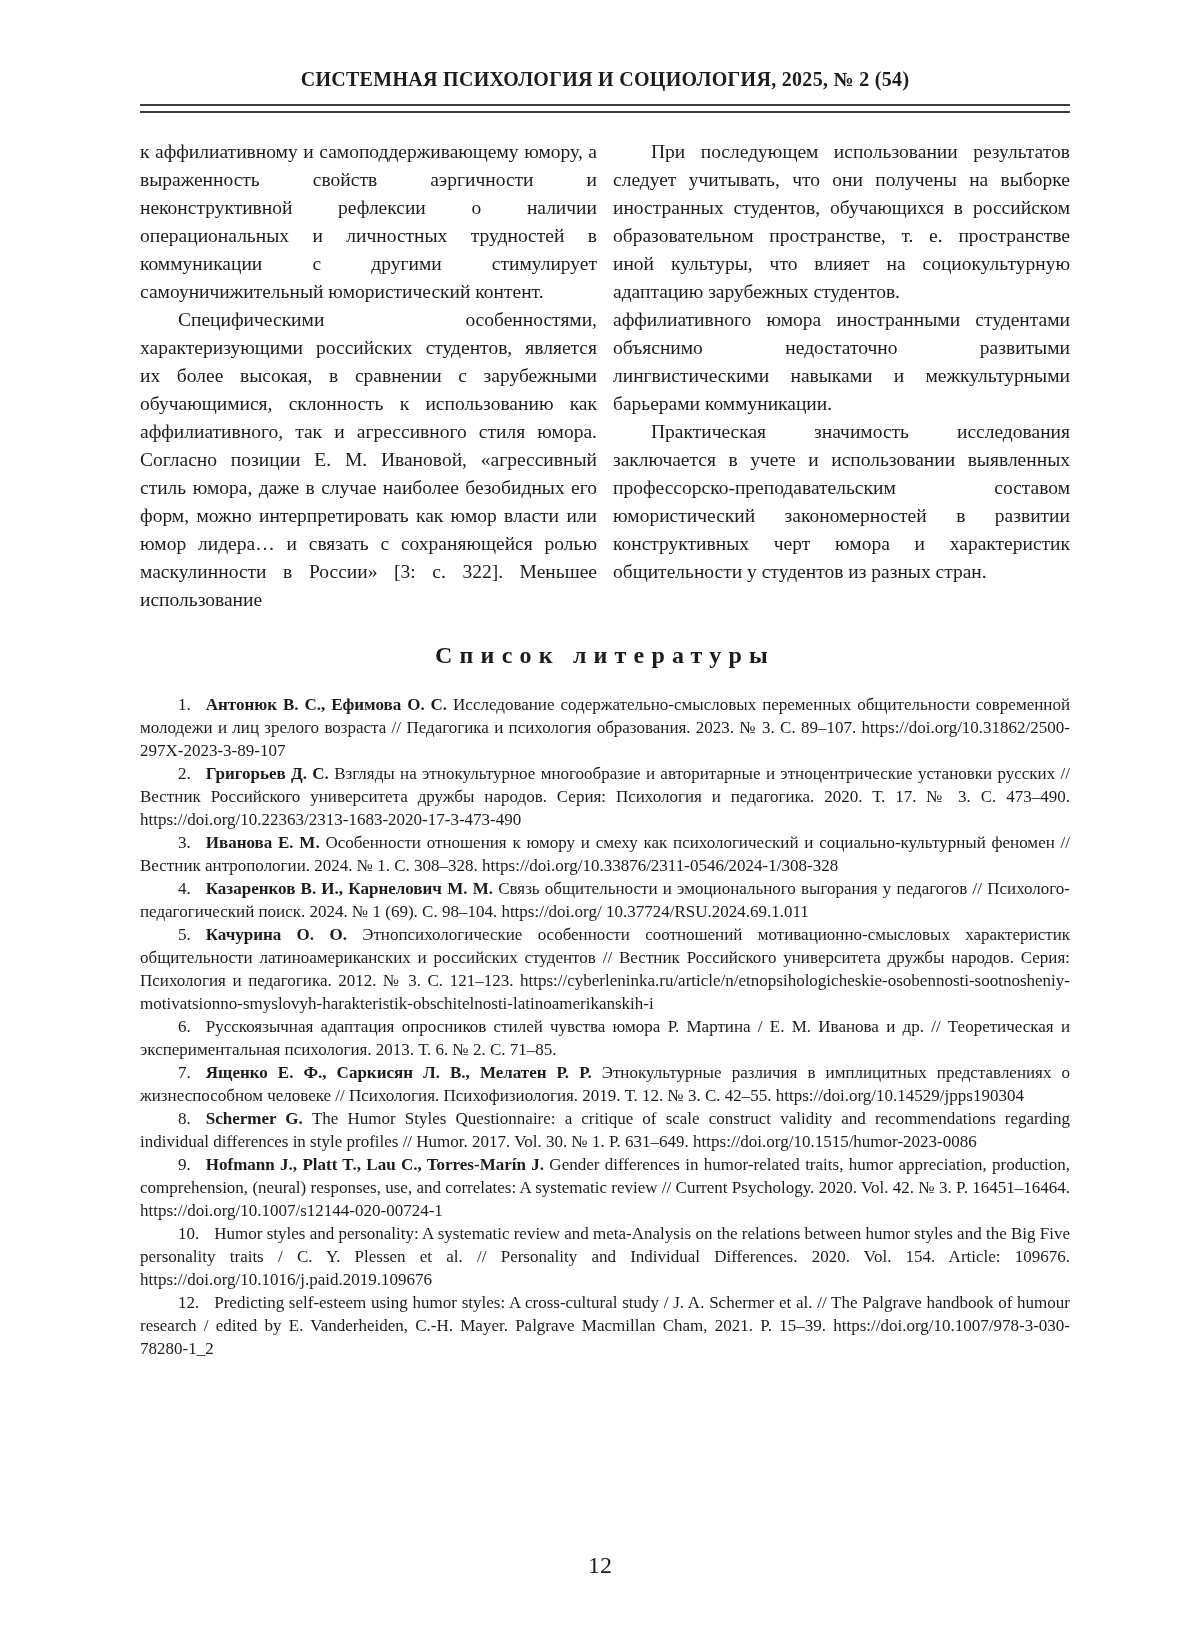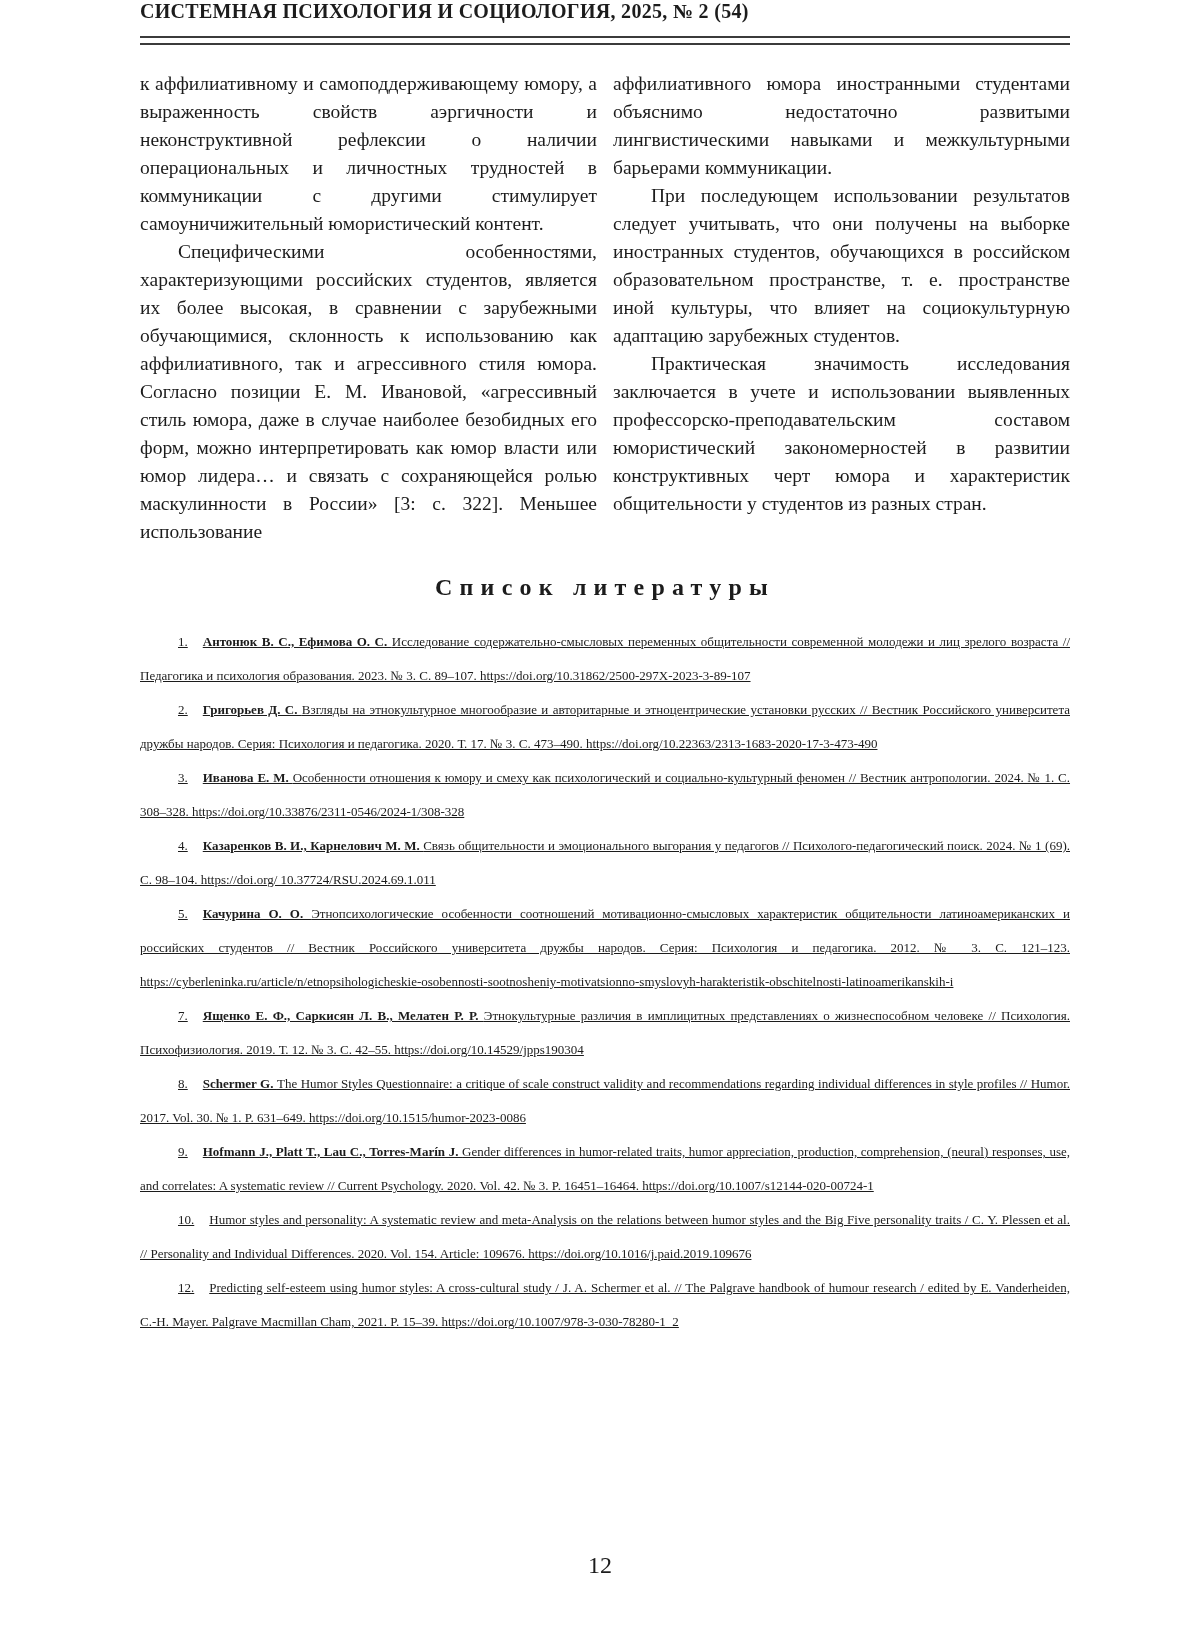--- a/index.html
+++ b/index.html
@@ -8,20 +8,22 @@
     height: 1651px;
     box-sizing: border-box;
     position: relative;
     background: #ffffff;
     color: #1c1c1c;
     font-family: "Liberation Serif", "DejaVu Serif", serif;
     padding: 0 130px 0 140px;
     overflow: hidden;
   }
   .journal-title {
+    padding-top: 68px;
+    text-align: center;
     font-weight: bold;
     font-size: 20px;
     letter-spacing: 0.3px;
     white-space: nowrap;
   }
   .double-rule {
     margin-top: 13px;
     height: 5px;
     border-top: 2px solid #3b3b3b;
     border-bottom: 2px solid #3b3b3b;
@@ -40,24 +42,23 @@
   .para { margin: 0; text-indent: 38px; }
   .para.no-indent { text-indent: 0; }
   .refs-heading {
     margin: 28px 0 24px 0;
     text-align: center;
     font-size: 24px;
     font-weight: bold;
     letter-spacing: 0.30em;
   }
   .refs {
-    font-size: 13px;
-    line-height: 34px;
+    font-size: 17px;
+    line-height: 23px;
     text-align: justify;
-    text-decoration: underline;
   }
   .ref { margin: 0; text-indent: 38px; }
   .ref-num { margin-right: 15px; }
   .ref-authors { font-weight: bold; }
   .page-number {
     position: absolute;
     bottom: 72px;
     left: 0;
     right: 0;
     text-align: center;
@@ -73,34 +74,35 @@
     <div class="journal-title">СИСТЕМНАЯ ПСИХОЛОГИЯ И СОЦИОЛОГИЯ, 2025, № 2 (54)</div>
     <div class="double-rule"></div>
   </header>
 
   <main class="two-col">
     <div class="col" id="col-left">
         <p class="para no-indent">к аффилиативному и самоподдерживающему юмору, а выраженность свойств аэргичности и неконструктивной рефлексии о наличии операциональных и личностных трудностей в коммуникации с другими стимулирует самоуничижительный юмористический контент.</p>
         <p class="para">Специфическими особенностями, характеризующими российских студентов, является их более высокая, в сравнении с зарубежными обучающимися, склонность к использованию как аффилиативного, так и агрессивного стиля юмора. Согласно позиции Е. М. Ивановой, «агрессивный стиль юмора, даже в случае наиболее безобидных его форм, можно интерпретировать как юмор власти или юмор лидера… и связать с сохраняющейся ролью маскулинности в России» [3: с. 322]. Меньшее использование</p>
       </div>
     <div class="col" id="col-right">
+        <p class="para">При последующем использовании результатов следует учитывать, что они получены на выборке иностранных студентов, обучающихся в российском образовательном пространстве, т. е. пространстве иной культуры, что влияет на социокультурную адаптацию зарубежных студентов.</p>
         <p class="para no-indent">аффилиативного юмора иностранными студентами объяснимо недостаточно развитыми лингвистическими навыками и межкультурными барьерами коммуникации.</p>
-        <p class="para">При последующем использовании результатов следует учитывать, что они получены на выборке иностранных студентов, обучающихся в российском образовательном пространстве, т. е. пространстве иной культуры, что влияет на социокультурную адаптацию зарубежных студентов.</p>
         <p class="para">Практическая значимость исследования заключается в учете и использовании выявленных профессорско-преподавательским составом юмористический закономерностей в развитии конструктивных черт юмора и характеристик общительности у студентов из разных стран.</p>
       </div>
   </main>
 
   <h2 class="refs-heading">Список литературы</h2>
 
   <section class="refs" id="refs-list">
       <p class="ref"><span class="ref-num">1.</span><span class="ref-authors">Антонюк В. С., Ефимова О. С. </span><span class="ref-text">Исследование содержательно-смысловых переменных общительности современной молодежи и лиц зрелого возраста // Педагогика и психология образования. 2023. № 3. С. 89–107. https://doi.org/10.31862/2500-297X-2023-3-89-107</span></p>
       <p class="ref"><span class="ref-num">2.</span><span class="ref-authors">Григорьев Д. С. </span><span class="ref-text">Взгляды на этнокультурное многообразие и авторитарные и этноцентрические установки русских // Вестник Российского университета дружбы народов. Серия: Психология и педагогика. 2020. Т. 17. № 3. С. 473–490. https://doi.org/10.22363/2313-1683-2020-17-3-473-490</span></p>
       <p class="ref"><span class="ref-num">3.</span><span class="ref-authors">Иванова Е. М. </span><span class="ref-text">Особенности отношения к юмору и смеху как психологический и социально-культурный феномен // Вестник антропологии. 2024. № 1. С. 308–328. https://doi.org/10.33876/2311-0546/2024-1/308-328</span></p>
       <p class="ref"><span class="ref-num">4.</span><span class="ref-authors">Казаренков В. И., Карнелович М. М. </span><span class="ref-text">Связь общительности и эмоционального выгорания у педагогов // Психолого-педагогический поиск. 2024. № 1 (69). С. 98–104. https://doi.org/ 10.37724/RSU.2024.69.1.011</span></p>
       <p class="ref"><span class="ref-num">5.</span><span class="ref-authors">Качурина О. О. </span><span class="ref-text">Этнопсихологические особенности соотношений мотивационно-смысловых характеристик общительности латиноамериканских и российских студентов // Вестник Российского университета дружбы народов. Серия: Психология и педагогика. 2012. № 3. С. 121–123. https://cyberleninka.ru/article/n/etnopsihologicheskie-osobennosti-sootnosheniy-motivatsionno-smyslovyh-harakteristik-obschitelnosti-latinoamerikanskih-i</span></p>
+      <p class="ref"><span class="ref-num">6.</span><span class="ref-text">Русскоязычная адаптация опросников стилей чувства юмора Р. Мартина / Е. М. Иванова и др. // Теоретическая и экспериментальная психология. 2013. Т. 6. № 2. С. 71–85.</span></p>
       <p class="ref"><span class="ref-num">7.</span><span class="ref-authors">Ященко Е. Ф., Саркисян Л. В., Мелатен Р. Р. </span><span class="ref-text">Этнокультурные различия в имплицитных представлениях о жизнеспособном человеке // Психология. Психофизиология. 2019. Т. 12. № 3. С. 42–55. https://doi.org/10.14529/jpps190304</span></p>
       <p class="ref"><span class="ref-num">8.</span><span class="ref-authors">Schermer G. </span><span class="ref-text">The Humor Styles Questionnaire: a critique of scale construct validity and recommendations regarding individual differences in style profiles // Humor. 2017. Vol. 30. № 1. P. 631–649. https://doi.org/10.1515/humor-2023-0086</span></p>
       <p class="ref"><span class="ref-num">9.</span><span class="ref-authors">Hofmann J., Platt T., Lau C., Torres-Marín J. </span><span class="ref-text">Gender differences in humor-related traits, humor appreciation, production, comprehension, (neural) responses, use, and correlates: A systematic review // Current Psychology. 2020. Vol. 42. № 3. P. 16451–16464. https://doi.org/10.1007/s12144-020-00724-1</span></p>
       <p class="ref"><span class="ref-num">10.</span><span class="ref-text">Humor styles and personality: A systematic review and meta-Analysis on the relations between humor styles and the Big Five personality traits / C. Y. Plessen et al. // Personality and Individual Differences. 2020. Vol. 154. Article: 109676. https://doi.org/10.1016/j.paid.2019.109676</span></p>
       <p class="ref"><span class="ref-num">12.</span><span class="ref-text">Predicting self-esteem using humor styles: A cross-cultural study / J. A. Schermer et al. // The Palgrave handbook of humour research / edited by E. Vanderheiden, C.-H. Mayer. Palgrave Macmillan Cham, 2021. P. 15–39. https://doi.org/10.1007/978-3-030-78280-1_2</span></p>
     </section>
 
   <footer>
     <div class="page-number">12</div>
   </footer>

